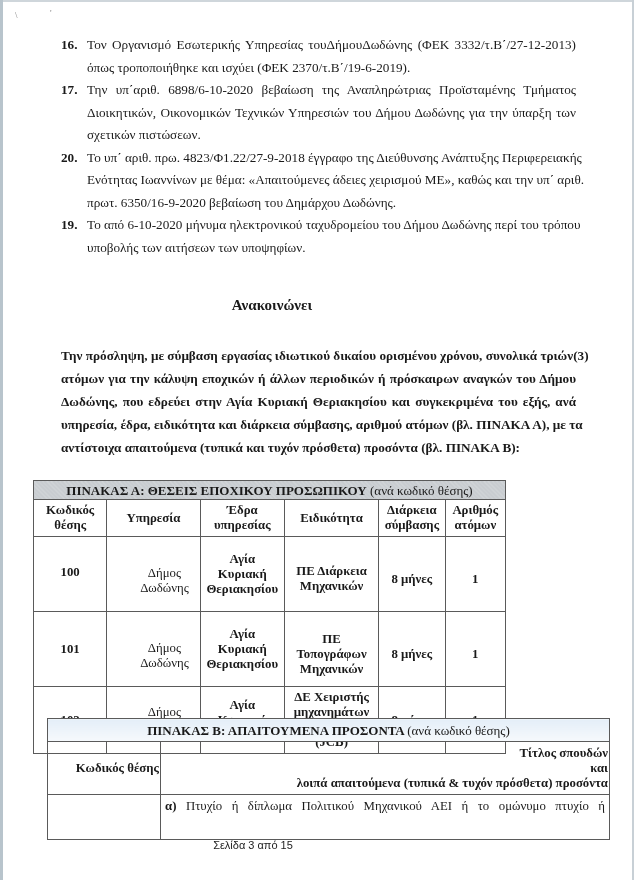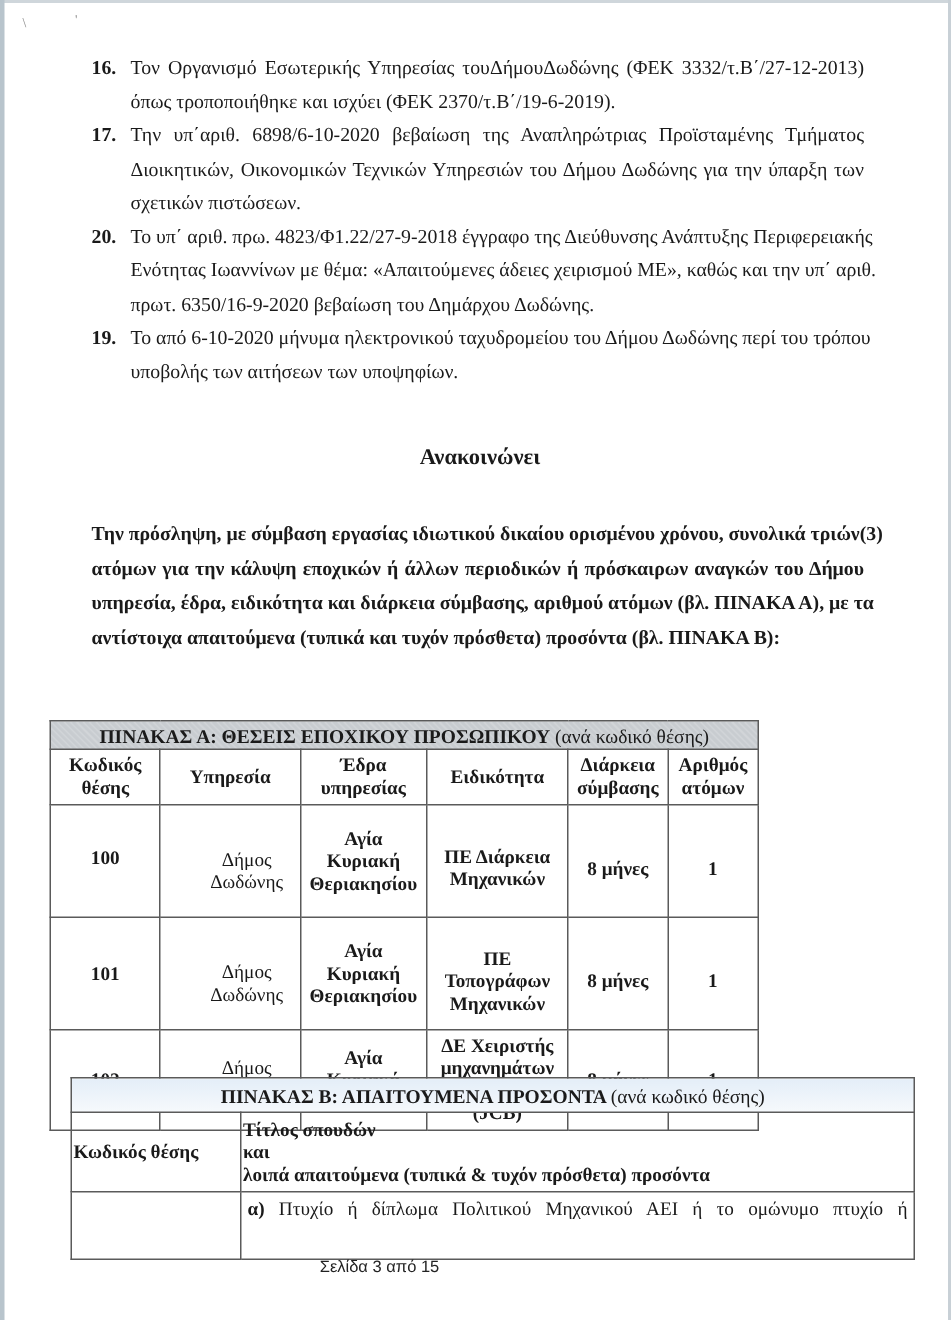--- a/index.html
+++ b/index.html
@@ -14,21 +14,21 @@
   .page-edge-right { position: absolute; right: 0; top: 0; width: 2px; height: 880px; background: #c8d0d6; }
   .page-edge-top { position: absolute; left: 0; top: 0; width: 634px; height: 2px; background: #cfd6db; }
   .speck { position: absolute; font-size: 9px; color: #888; }
 
   .list { position: absolute; left: 61px; top: 34px; width: 515px; font-size: 13.2px; line-height: 22.5px; }
   .list-item { position: relative; padding-left: 26px; text-align: justify; }
   .list-item .num { position: absolute; left: 0; top: 0; font-weight: bold; }
   .list-item .line { display: block; text-align: justify; text-align-last: justify; white-space: nowrap; }
   .list-item .line.last { text-align-last: left; }
 
-  .heading { position: absolute; left: 0; width: 544px; top: 297px; text-align: center; font-size: 15px; font-weight: bold; margin-left: 48px; }
+  .heading { position: absolute; left: 0; width: 544px; top: 297px; text-align: center; font-size: 15px; font-weight: bold; }
 
   .announce { position: absolute; left: 61px; top: 344px; width: 515px; font-size: 13.2px; line-height: 23px; font-weight: bold; }
   .announce .line { display: block; text-align: justify; text-align-last: justify; white-space: nowrap; }
   .announce .line.last { text-align-last: left; }
 
   table { border-collapse: collapse; position: absolute; font-family: "Liberation Serif", serif; }
   #tableA { left: 33px; top: 480px; width: 473px; }
   #tableA td, #tableA th { border: 1px solid #5a5a5a; text-align: center; vertical-align: middle; font-weight: bold; font-size: 12.8px; line-height: 15px; padding: 0 3px; }
   #tableA .caption-row th {
     background: #c8ccd0;
@@ -48,21 +48,21 @@
   #tableA .data-row.r3 td.dur, #tableA .data-row.r3 td.num { padding-top: 0; padding-bottom: 0; }
   #tableA .data-row.r3 td.spec { padding-top: 0; }
 
   #tableB { left: 47px; top: 718px; width: 563px; border-radius: 21px; }
   #tableB td, #tableB th { border: 1px solid #5a5a5a; font-size: 12.8px; line-height: 15px; }
   #tableB .caption-row th {
     background: linear-gradient(to bottom, #e4eef8, #f6f9fc);
     height: 20px; text-align: center; font-weight: bold; font-size: 13px;
   }
   #tableB .caption-row .sub { font-weight: normal; }
-  #tableB .head-row th { height: 50px; text-align: left; font-weight: bold; }
+  #tableB .head-row th { height: 50px; text-align: right; font-weight: bold; }
   #tableB .head-row th.c1 { width: 110px; }
   #tableB .data-row td { height: 40px; vertical-align: top; padding: 4px 4px 0 4px; font-weight: normal; text-align: justify; }
   #tableB .data-row td .line { display: block; text-align-last: justify; white-space: nowrap; }
   #tableB .data-row td .bold { font-weight: bold; }
 
   .footer { position: absolute; left: 0; width: 506px; top: 839px; text-align: center; font-family: "Liberation Sans", sans-serif; font-size: 11px; color: #222; }
 </style>
 </head>
 <body>
 
@@ -95,20 +95,21 @@
     <span class="line">Το από 6-10-2020 μήνυμα ηλεκτρονικού ταχυδρομείου του Δήμου Δωδώνης περί του τρόπου</span>
     <span class="line last">υποβολής των αιτήσεων των υποψηφίων.</span>
   </div>
 </div>
 
 <div class="heading">Ανακοινώνει</div>
 
 <div class="announce">
   <span class="line">Την πρόσληψη, με σύμβαση εργασίας ιδιωτικού δικαίου ορισμένου χρόνου, συνολικά τριών(3)</span>
   <span class="line">ατόμων για την κάλυψη εποχικών ή άλλων περιοδικών ή πρόσκαιρων αναγκών του Δήμου</span>
+  <span class="line">Δωδώνης,   που εδρεύει στην Αγία Κυριακή Θεριακησίου  και συγκεκριμένα του εξής, ανά</span>
   <span class="line">υπηρεσία, έδρα, ειδικότητα και διάρκεια σύμβασης, αριθμού ατόμων (βλ. ΠΙΝΑΚΑ Α), με τα</span>
   <span class="line last">αντίστοιχα απαιτούμενα (τυπικά και τυχόν πρόσθετα) προσόντα (βλ. ΠΙΝΑΚΑ Β):</span>
 </div>
 
 <table id="tableA">
   <colgroup>
     <col style="width:101px">
       <col style="width:117px">
       <col style="width:93px">
       <col style="width:112px">

